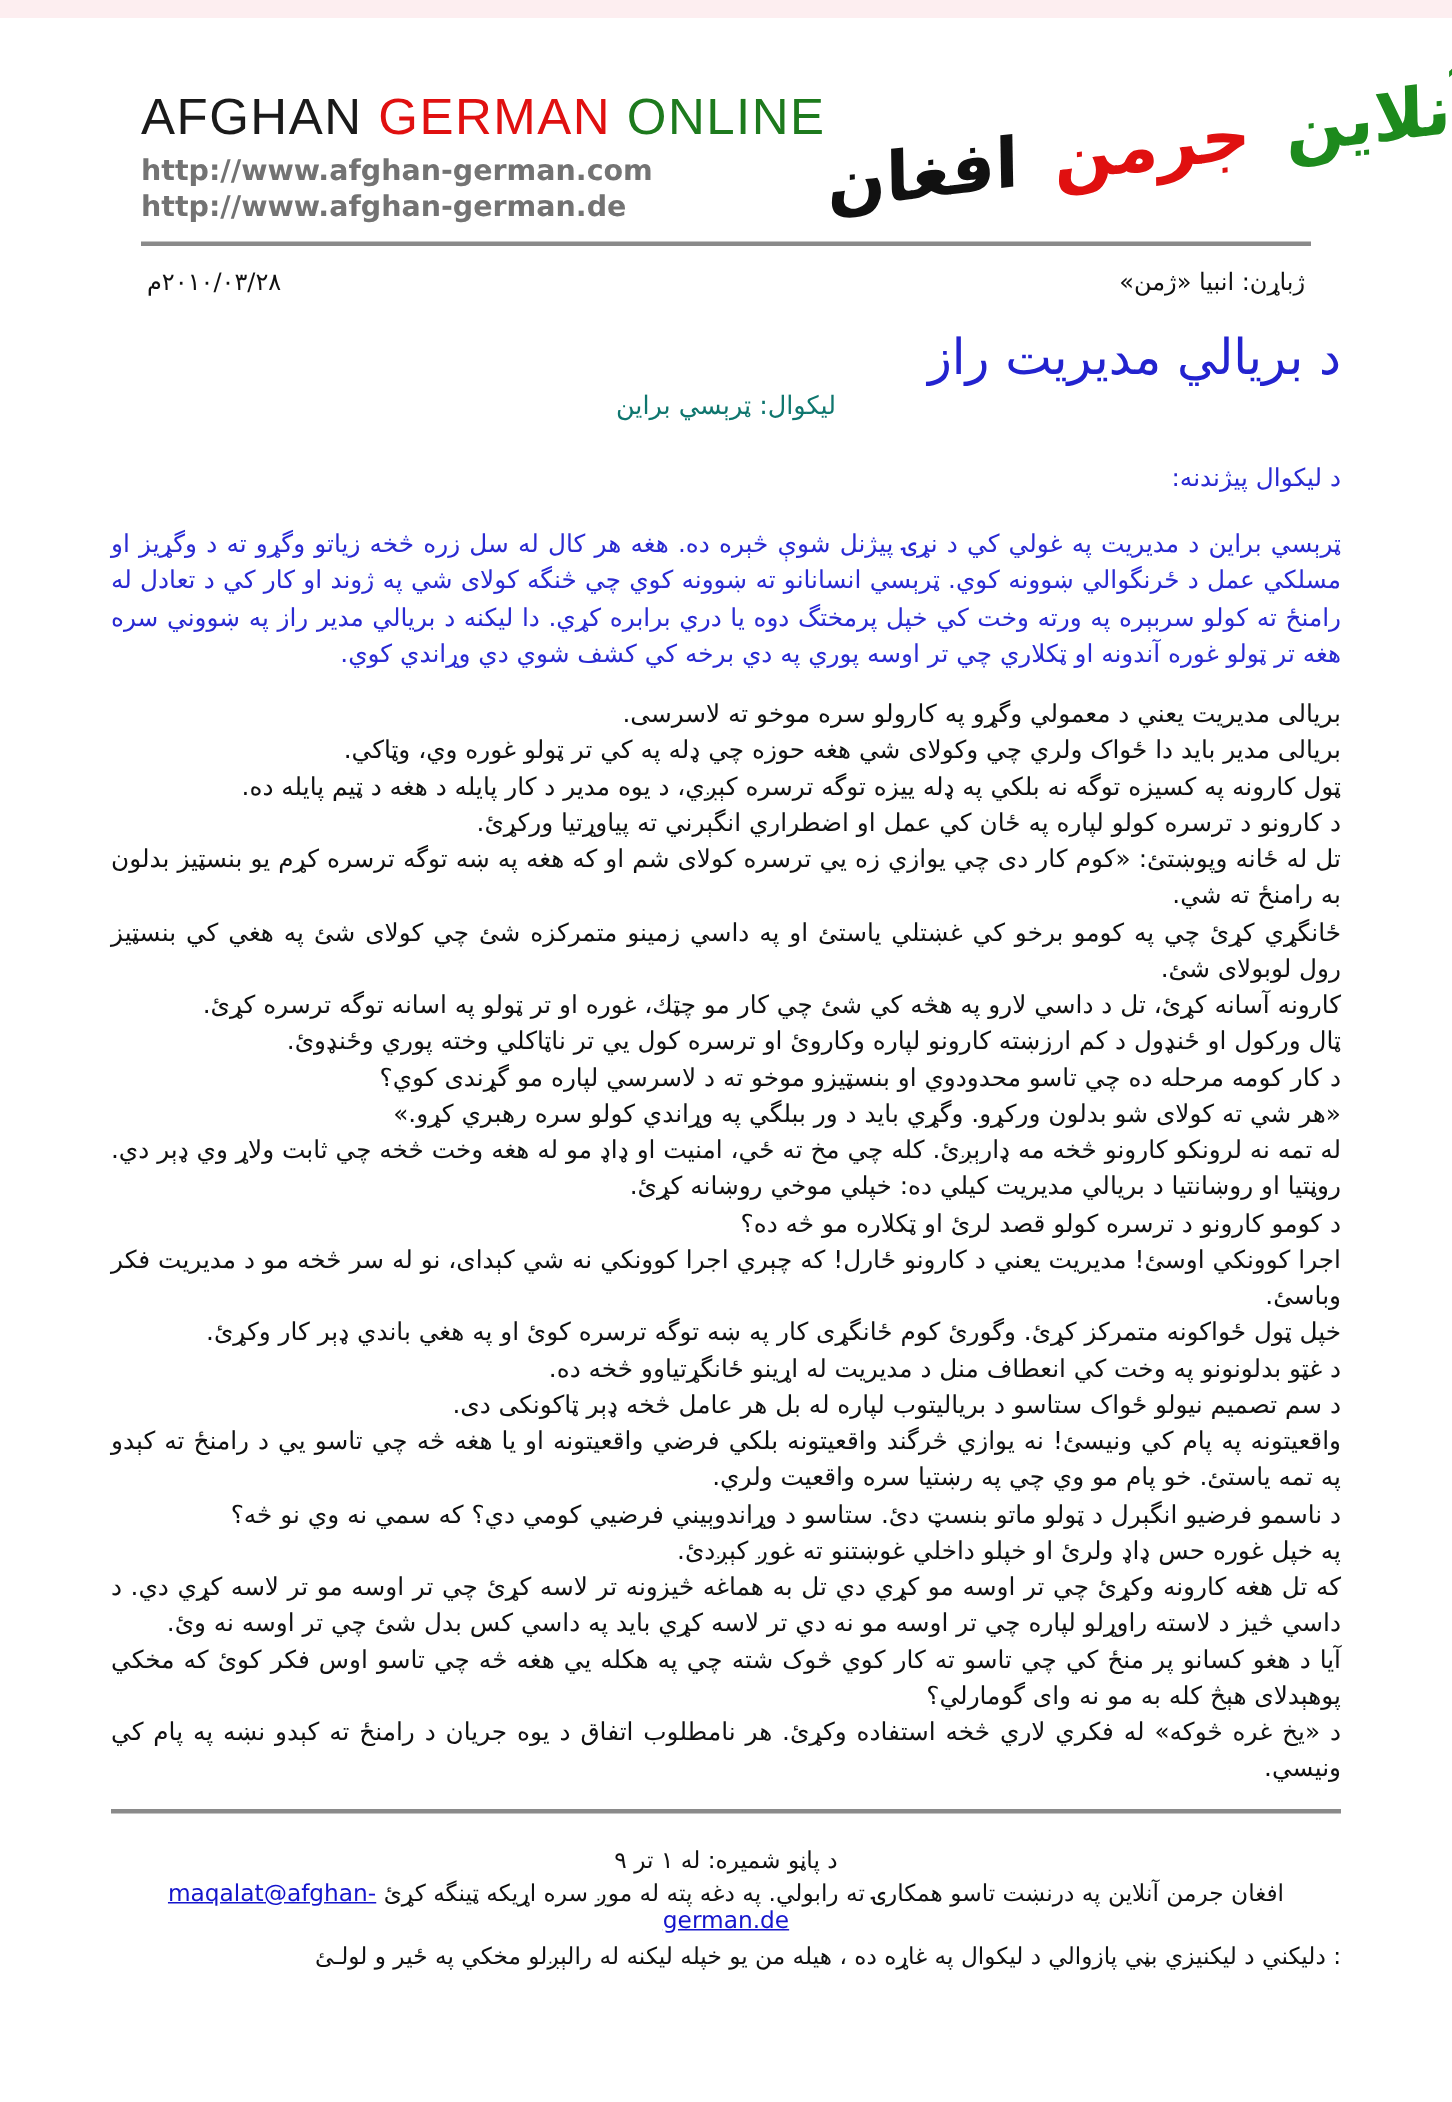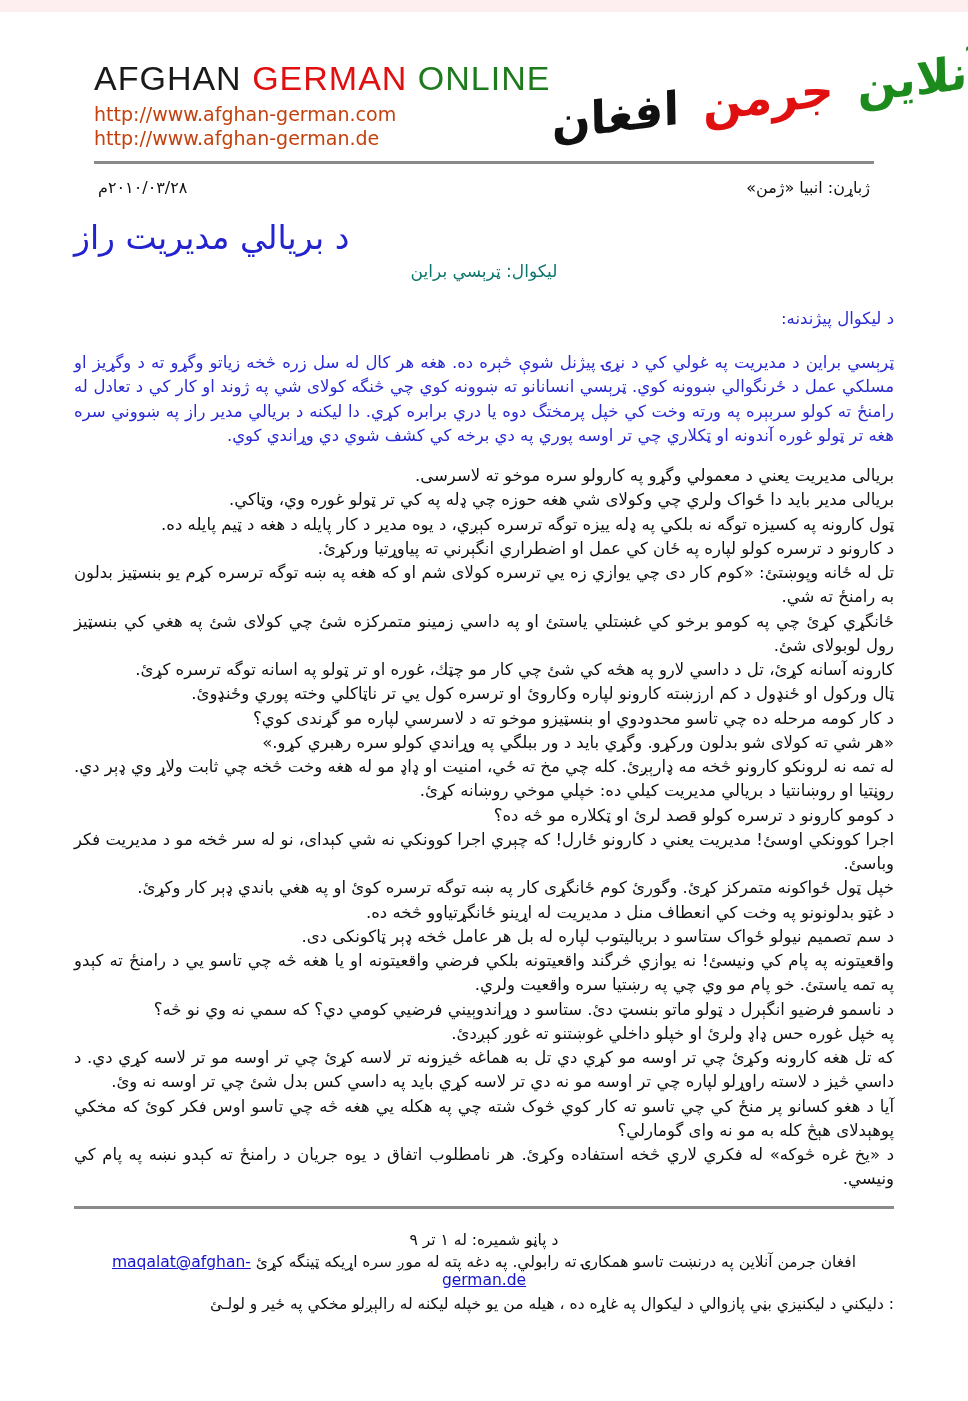--- a/index.html
+++ b/index.html
@@ -26,21 +26,21 @@
   .brand-block{line-height:1.1;}
   .brand{
     font-family:"Liberation Sans","DejaVu Sans",sans-serif;
     font-size:34px;letter-spacing:1px;font-weight:400;
     white-space:nowrap;
   }
   .brand .w-afghan{color:#1a1a1a;}
   .brand .w-german{color:#e01010;}
   .brand .w-online{color:#1d7a1d;}
   .urls{margin-top:6px;font-size:19px;line-height:1.25;color:#1414cc;}
-  .urls a{color:#c2410c;text-decoration:none;display:block;cursor:pointer;}
+  .urls a{color:#737373;text-decoration:none;display:block;cursor:pointer;font-weight:bold;}
   .calligraphy{
     direction:rtl;
     font-size:46px;
     font-weight:bold;
     transform:rotate(-7deg) skewX(-6deg);
     transform-origin:center;
     margin-top:14px;
     margin-right:6px;
     white-space:nowrap;
     line-height:1;
@@ -53,21 +53,21 @@
   }
   .rule-bottom{margin:14px 0 0 0;}
   
   .meta-row{
     display:flex;justify-content:space-between;
     font-size:16px;color:#111;
     padding:14px 24px 0 24px;
   }
   
   .title{
-    text-align:left;color:#2323cf;
+    text-align:right;color:#2323cf;
     font-size:33px;margin-top:22px;line-height:1.15;
   }
   .byline{
     text-align:center;color:#0f766e;font-size:17px;margin-top:4px;
   }
   
   .article{margin-top:26px;font-size:16.5px;line-height:1.47;color:#111;}
   .intro{color:#2a2ad2;}
   .intro-heading{margin-bottom:2px;}
   .intro-text{text-align:justify;margin-top:20px;}

